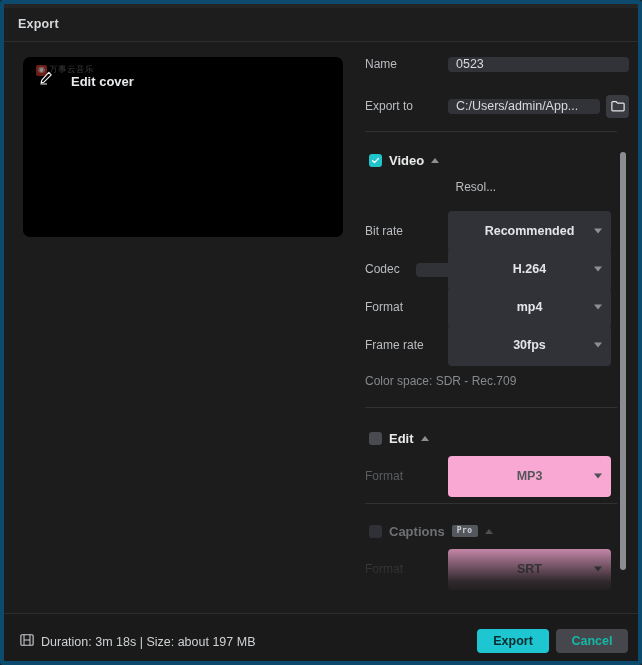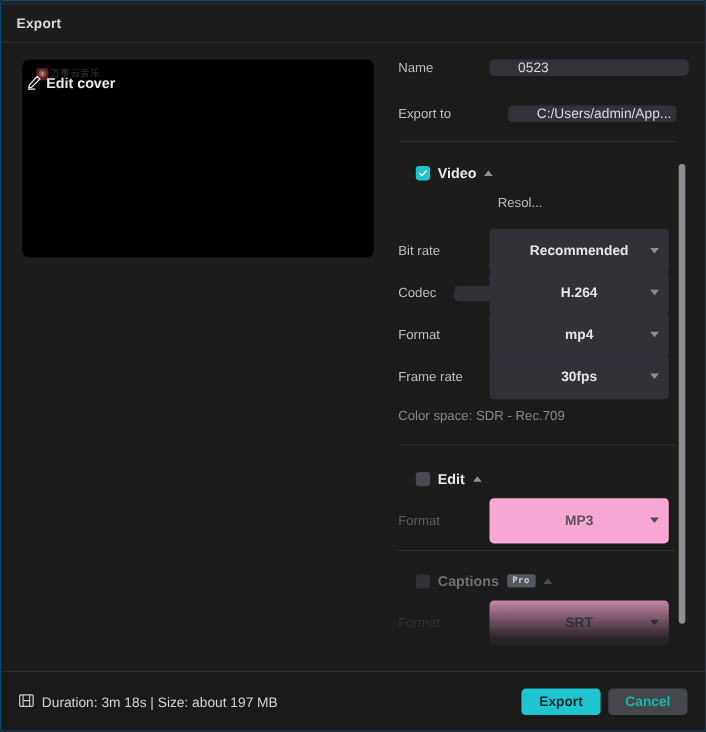--- a/index.html
+++ b/index.html
@@ -6,21 +6,21 @@
   html, body {
     width: 642px; height: 665px;
     background: #1c1c1c;
     font-family: "Liberation Sans", sans-serif;
     overflow: hidden;
   }
   .window {
     position: relative;
     width: 642px; height: 665px;
     background: #1c1c1c;
-    border: 1px solid #0c4a6e;
+    border: 4px solid #0c4a6e;
     border-radius: 3px;
     overflow: hidden;
   }
   .topstrip {
     position: absolute; top: 0; left: 0; width: 642px; height: 4px;
     background: #252525;
   }
   .titlebar {
     position: absolute; top: 4px; left: 0; width: 640px; height: 34px;
     background: #1d1d1d;
@@ -49,22 +49,22 @@
     width: 11px; height: 11px; border-radius: 2px;
     background: #c0392b;
     display: flex; align-items: center; justify-content: center;
     font-size: 8px; color: #fff; line-height: 1;
   }
   .wm-text {
     font-size: 8.5px; color: #6b6b6b; letter-spacing: .5px;
     white-space: nowrap;
   }
   .edit-cover {
-    position: absolute; left: 4px; top: 14px;
-    display: flex; align-items: flex-start; gap: 4px;
+    position: absolute; left: 16px; top: 14px;
+    display: flex; align-items: flex-end; gap: 18px;
   }
   .edit-cover .label {
     font-size: 13px; font-weight: bold; color: #e8eaec;
     text-shadow: 0 1px 2px rgba(0,0,0,.9);
   }
 
   
   .settings {
     position: absolute; left: 355px; top: 45px;
     width: 276px; height: 548px;
@@ -77,21 +77,21 @@
   }
   .rl {
     font-size: 12px; color: #b9bcc0;
     width: 83px; flex: 0 0 83px;
   }
   .rl.dim { color: #5a5d60; }
   .input {
     height: 15px; border-radius: 4px;
     background: #323339;
     display: flex; align-items: center;
-    padding: 0 26px;
+    padding: 0 8px;
     font-size: 12.5px; color: #d8dadd;
   }
   .name-input { width: 181px; }
   .path-input { width: 153px; }
   .folder-btn {
     width: 23px; height: 23px; margin-left: 6px;
     border-radius: 4px; background: #3a3b41;
     display: flex; align-items: center; justify-content: center;
   }
   .select {
@@ -111,21 +111,21 @@
     border-top: 5px solid #8c9094;
   }
   .select.dim .caret { border-top-color: #4e5054; }
 
   .divider {
     position: absolute; left: 6px; width: 252px; height: 1px;
     background: #313131;
   }
 
   .sect-head {
-    position: absolute; left: 22px;
+    position: absolute; left: 10px;
     display: flex; align-items: center; gap: 7px; height: 20px;
   }
   .cbox {
     width: 13px; height: 13px; border-radius: 3px;
     display: flex; align-items: center; justify-content: center;
     flex: 0 0 13px;
   }
   .cbox.on { background: #20c4cd; }
   .cbox.off { background: #4a4b50; }
   .cbox.off.faded { background: #303136; }
@@ -216,21 +216,21 @@
     </div>
   </div>
 
   <div class="settings">
 
     <div class="row" style="top:2px;">
       <span class="rl">Name</span>
       <span class="input name-input">0523</span>
     </div>
 
-    <div class="row" style="top:44px;gap:17px;">
+    <div class="row" style="top:44px;">
       <span class="rl">Export to</span>
       <span class="input path-input">C:/Users/admin/App...</span>
       <span class="folder-btn">
         <svg width="14" height="12" viewBox="0 0 16 13">
           <path d="M1 2.5 A1 1 0 0 1 2 1.5 H6 L7.4 3.2 H14 A1 1 0 0 1 15 4.2 V11 A1 1 0 0 1 14 12 H2 A1 1 0 0 1 1 11 Z" fill="none" stroke="#e2e4e7" stroke-width="1.4" stroke-linejoin="round"></path>
         </svg>
       </span>
     </div>
 
     <div class="divider" style="top:82px;"></div>

